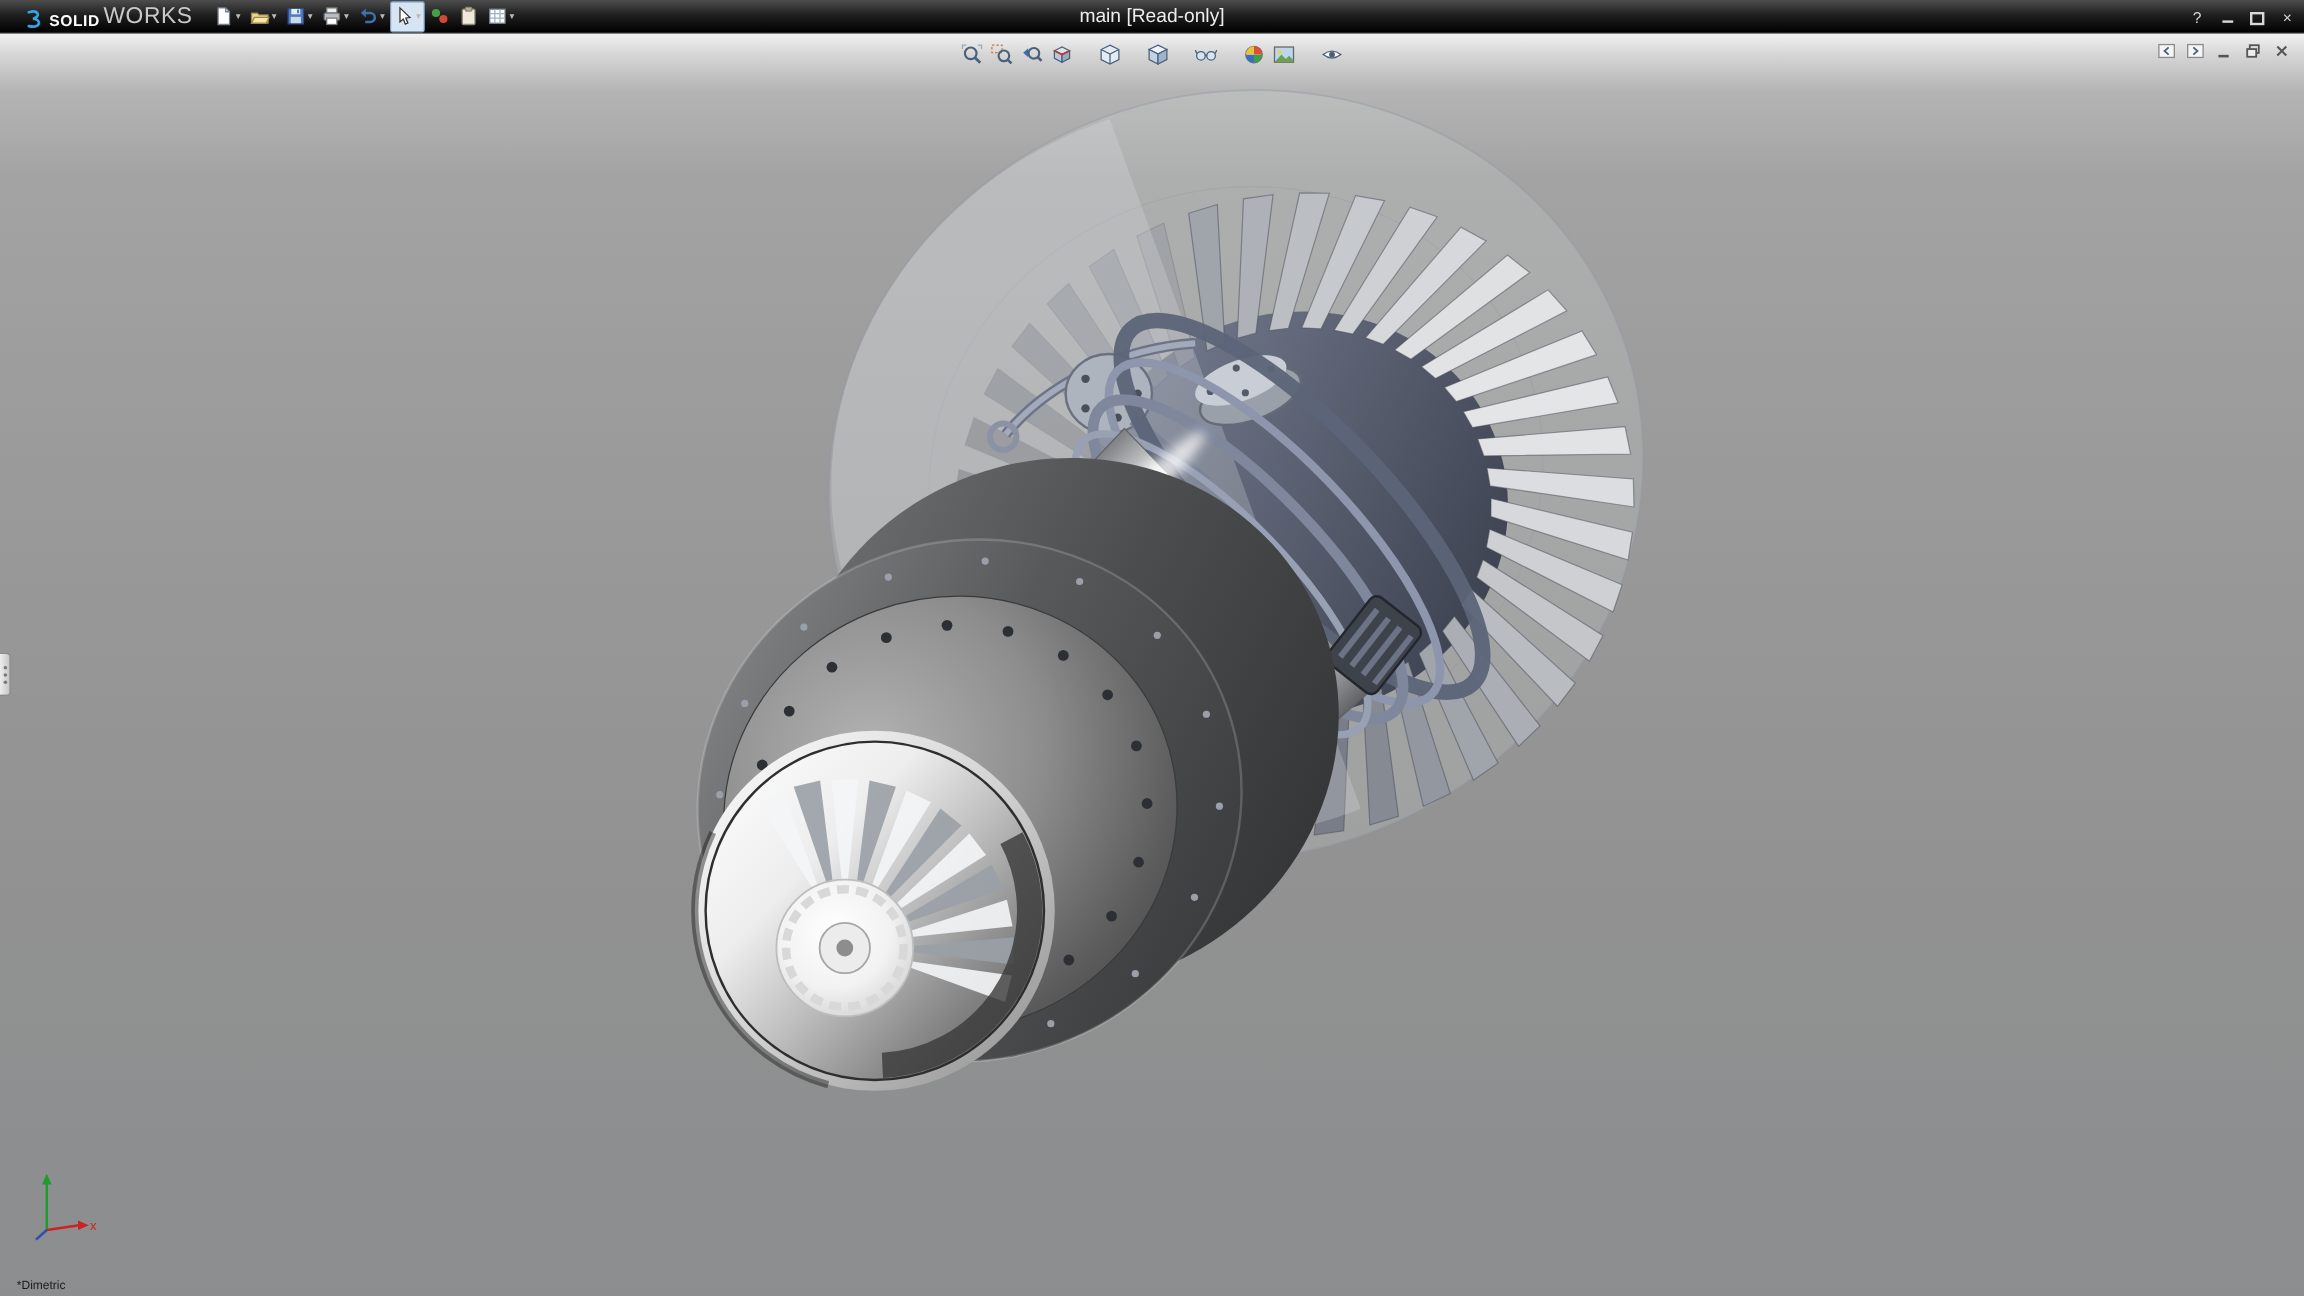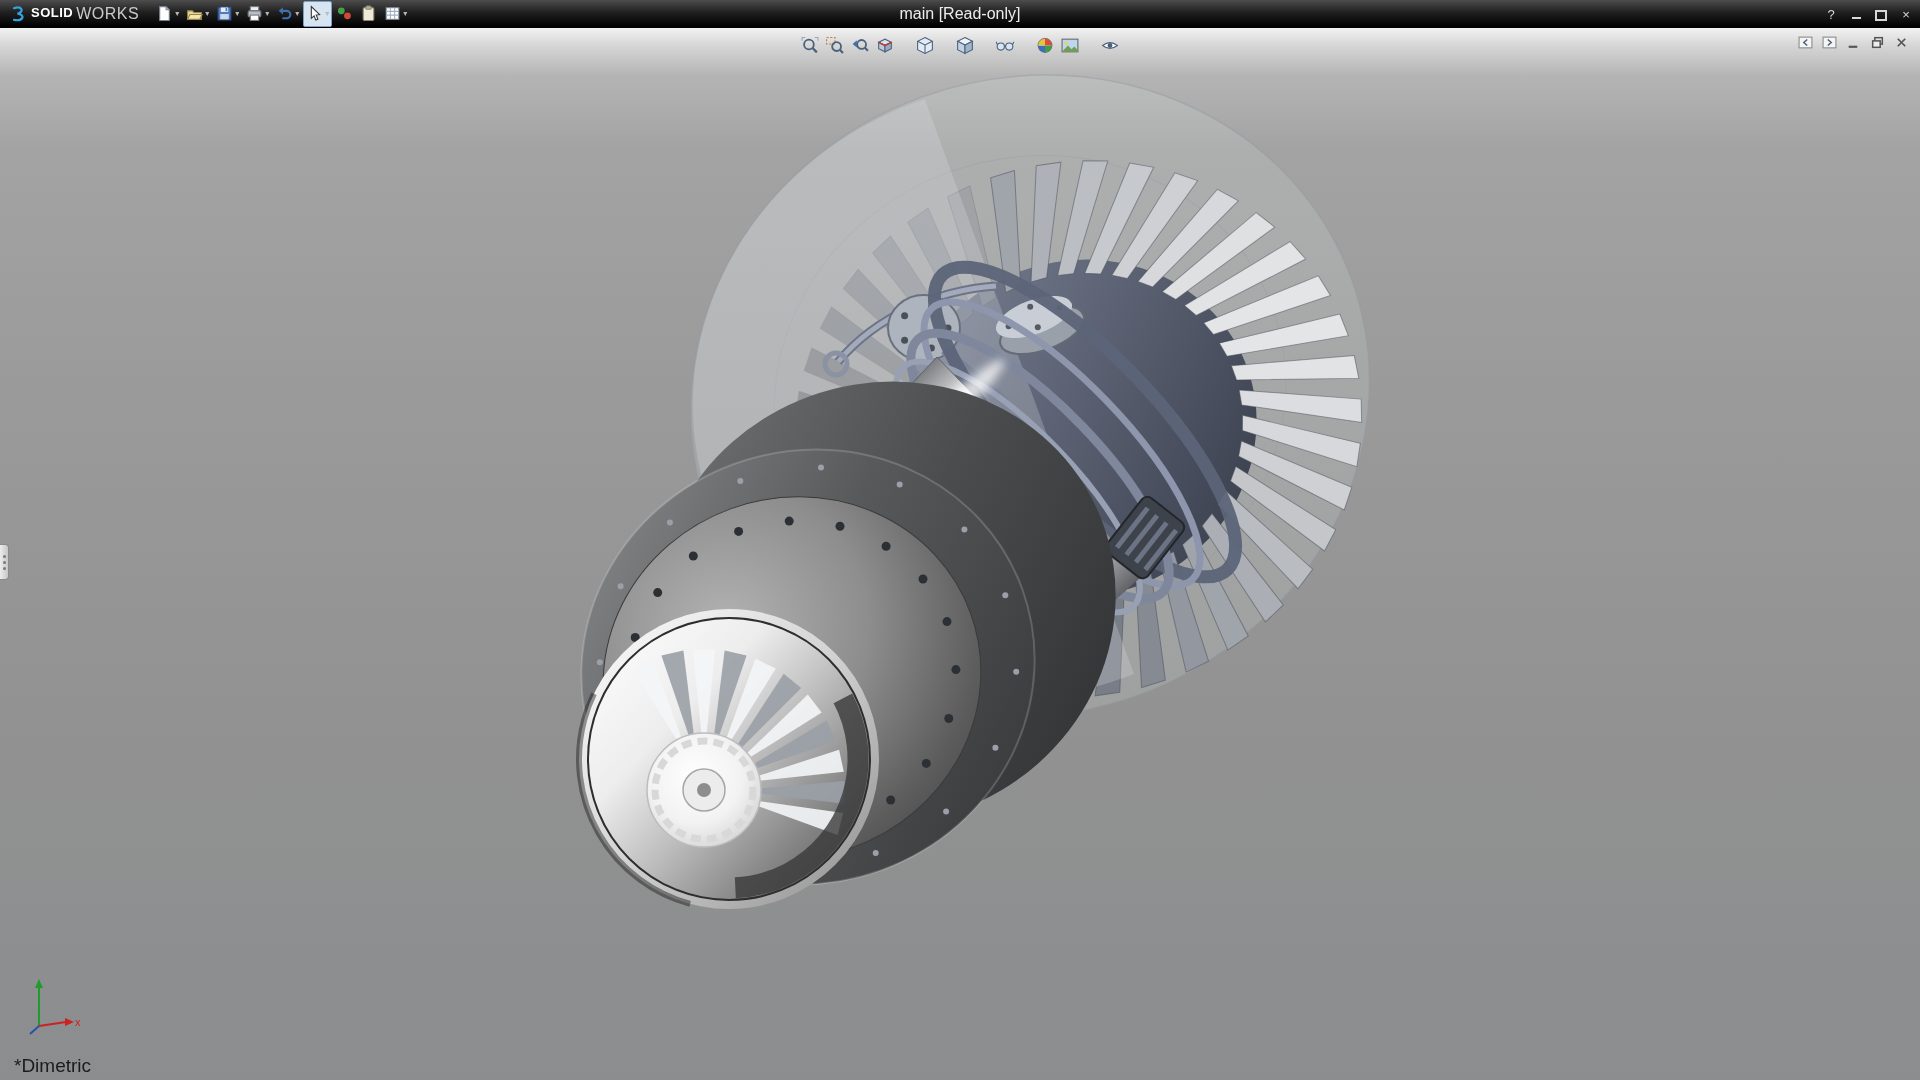--- a/index.html
+++ b/index.html
@@ -2,23 +2,23 @@
 <html><head>
 <meta charset="utf-8">
 <style>
   html,body{margin:0;padding:0;width:1920px;height:1080px;overflow:hidden;
     font-family:"Liberation Sans",sans-serif;background:#8d8f90;-webkit-font-smoothing:antialiased;}
   #app{width:1920px;height:1080px;position:relative;}
 
   
   .titlebar{height:28px;background:linear-gradient(#4d4d4d,#202020 45%,#000);display:flex;
     align-items:center;position:relative;color:#fff;border-bottom:1px solid #000;box-sizing:border-box;}
-  .logo{display:flex;align-items:flex-start;gap:3px;padding:0 14px 0 10px;flex:0 0 auto;}
+  .logo{display:flex;align-items:flex-end;gap:3px;padding:0 14px 0 20px;flex:0 0 auto;}
   .logo .solid{font-weight:bold;font-size:13px;letter-spacing:.5px;color:#fff;}
-  .logo .works{font-size:16px;letter-spacing:.5px;color:#c9c9c9;}
+  .logo .works{font-size:19px;letter-spacing:.5px;color:#c9c9c9;}
   .main-toolbar{display:flex;align-items:center;gap:1px;}
   .tbtn{display:flex;align-items:center;height:22px;padding:1px 2px;border-radius:2px;border:1px solid transparent;}
   .tbtn svg{width:17px;height:17px;display:block;}
   .tbtn .caret{font-size:8px;color:#b9b9b9;margin-left:2px;line-height:1;}
   .tbtn.active{background:#d7e5f3;border-color:#7aa0c4;}
   .doc-title{position:absolute;left:50%;transform:translateX(-50%);font-size:16px;color:#ececec;white-space:nowrap;}
   .title-controls{position:absolute;right:8px;top:0;height:28px;display:flex;gap:13px;align-items:center;}
   .tc{color:#d8d8d8;font-size:13px;line-height:1;display:flex;align-items:center;justify-content:center;min-width:12px;cursor:default;}
   .glyph-min{display:inline-block;width:9px;height:8px;border-bottom:2px solid #d8d8d8;}
   .glyph-restore{display:inline-block;width:8px;height:7px;border:2px solid #d8d8d8;margin-top:2px;}
@@ -36,21 +36,21 @@
   .mdi{position:absolute;top:6px;right:10px;display:flex;gap:7px;align-items:center;}
   .mbtn{width:17px;height:16px;display:flex;align-items:center;justify-content:center;}
   .mbtn svg{width:15px;height:15px;display:block;}
 
   .left-tab{position:absolute;left:0;top:516px;width:9px;height:36px;
     background:linear-gradient(90deg,#ececec,#c6c6c6);border:1px solid #8b8b8b;border-left:none;
     border-radius:0 4px 4px 0;display:flex;flex-direction:column;align-items:center;justify-content:center;gap:3px;box-sizing:border-box;}
   .left-tab i{width:3px;height:3px;background:#787878;border-radius:50%;}
 
   .triad{position:absolute;left:24px;bottom:38px;}
-  .orient{position:absolute;left:14px;bottom:3px;font-size:19px;color:#1c1c1c;}
+  .orient{position:absolute;left:14px;bottom:3px;font-size:10px;color:#1c1c1c;}
 </style>
 </head>
 <body>
 
 <div id="app">
 
   <header class="titlebar">
     <div class="logo">
       <svg width="18" height="18" viewBox="0 0 18 18">
         <path d="M4 3.2 C 12 0.5 14.5 7 7.5 8.6 C 15.5 9.4 13.5 16.8 4 14.8" stroke="#35a3e0" fill="none" stroke-width="2.2" stroke-linecap="round"></path>

